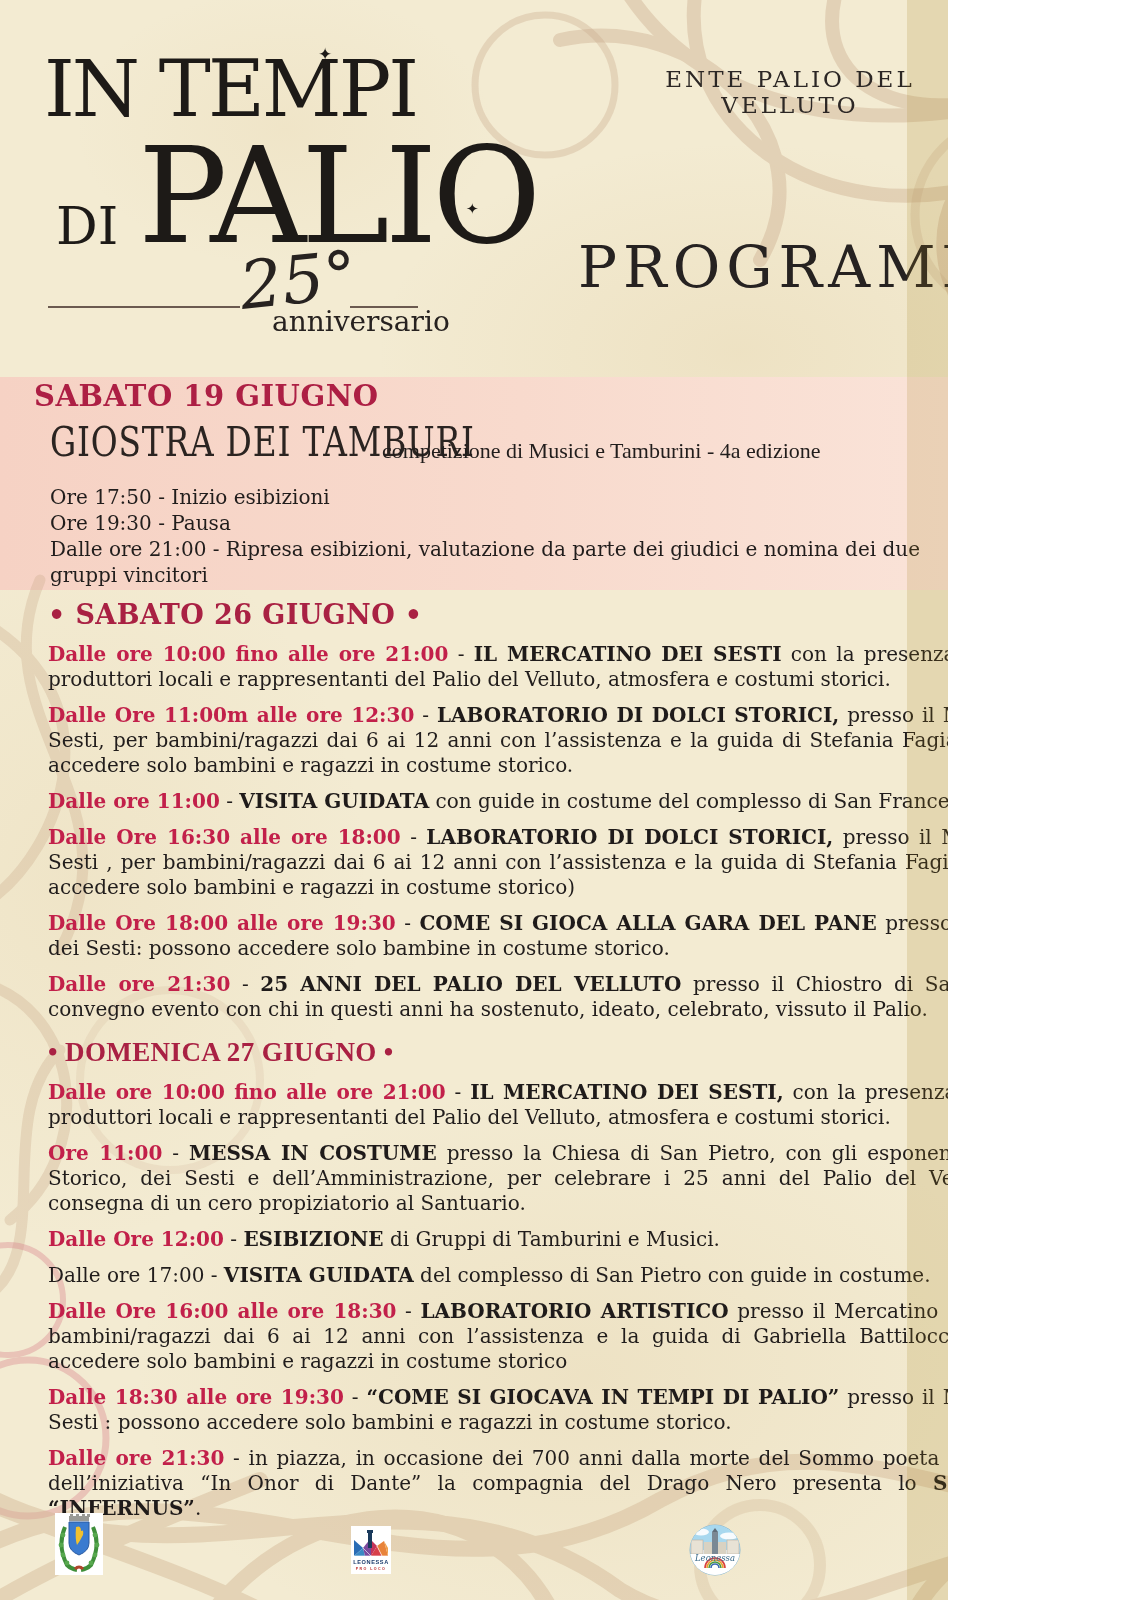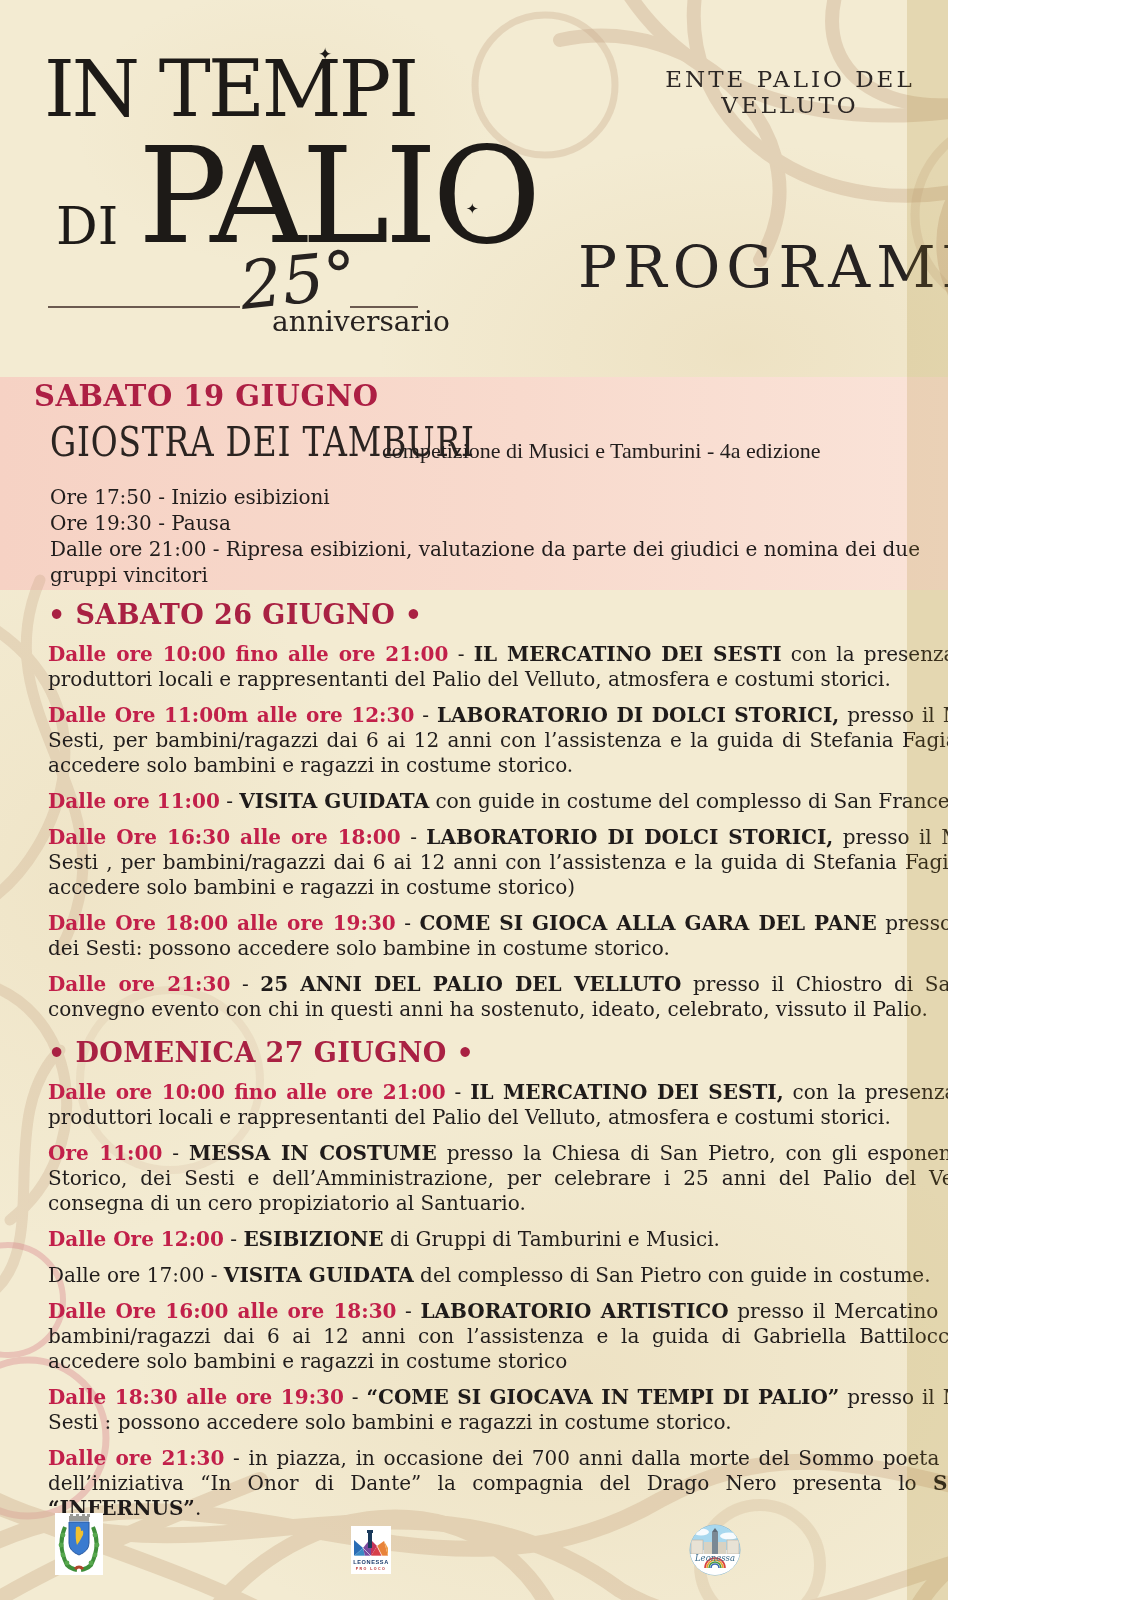--- a/index.html
+++ b/index.html
@@ -38,21 +38,21 @@
   .crest{left:966px;top:36px;z-index:3;}
   .programma{left:578px;top:238px;font-size:58px;letter-spacing:6px;color:#262221;line-height:1;z-index:3;}
   
   .d1-title{left:34px;top:381px;font-size:29px;font-weight:bold;color:#ad1f44;letter-spacing:.5px;z-index:3;line-height:1.1;}
   .d1-event{left:50px;top:420px;font-size:41px;color:#2b2421;letter-spacing:1px;transform:scaleX(.8);transform-origin:left top;line-height:1.1;z-index:3;white-space:nowrap;}
   .d1-sub{left:382px;top:438px;font-size:22px;color:#211d1c;z-index:3;white-space:nowrap;font-family:Liberation Serif, serif;}
   .d1-sched{left:50px;top:484px;font-size:20px;line-height:26px;color:#211d1c;z-index:3;}
   
   .content{position:absolute;left:48px;top:598px;width:1038px;z-index:3;}
   h2.section{font-size:27px;font-weight:bold;color:#a92143;letter-spacing:.4px;margin:0 0 11px 0;line-height:33px;}
-  h2.section.second{margin-top:14px;}
+  h2.section.second{margin-top:14px;font-family:Liberation Serif, serif;}
   p.event{margin:0 0 11px 0;font-size:20px;line-height:25px;text-align:justify;color:#211d1c;}
   .seg-time{color:#c2204a;font-weight:bold;}
   .seg-bold{color:#1f1b1a;font-weight:bold;}
   .seg-plain{color:#211d1c;}
   
   .footer-logo{z-index:3;}
   .lg-comune{left:55px;top:1513px;}
   .lg-proloco{left:351px;top:1526px;}
   .lg-ileonessa{left:689px;top:1524px;}
   .lg-dante{left:1006px;top:1519px;}

